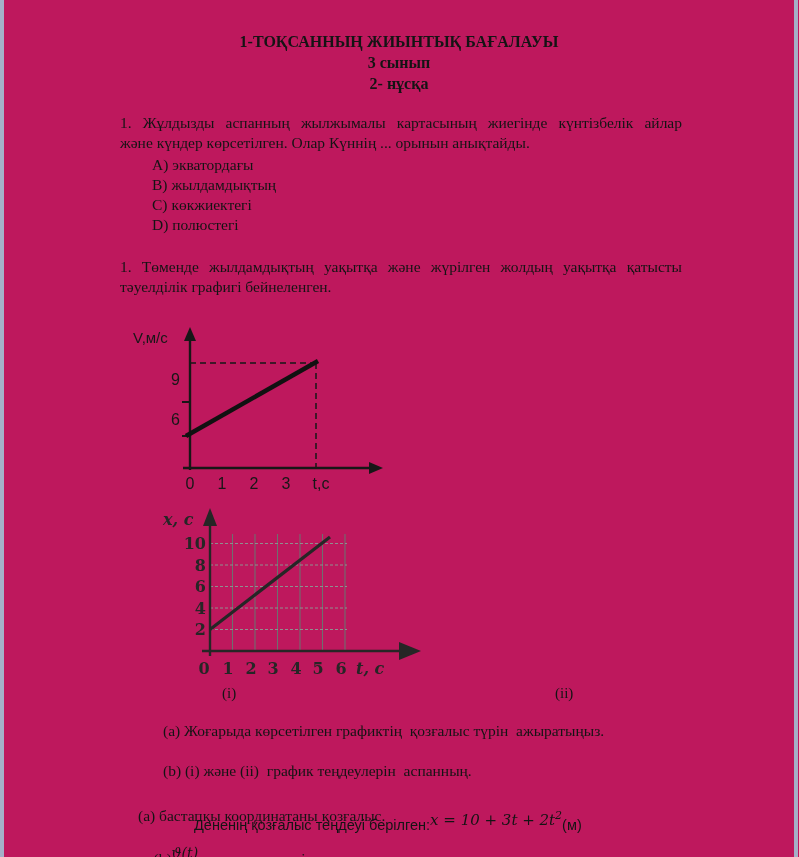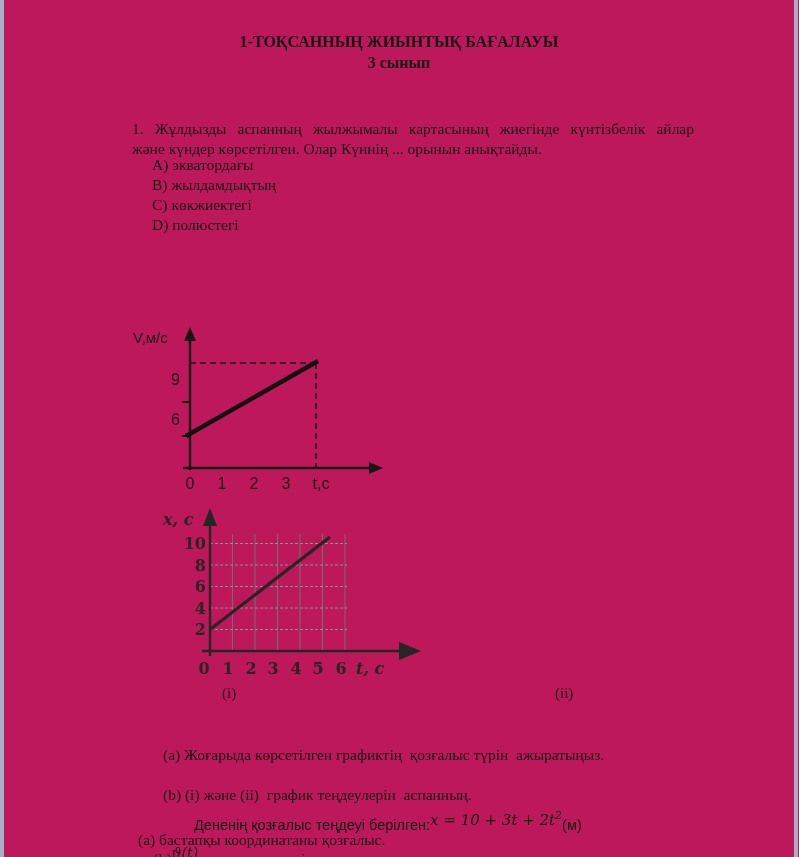--- a/index.html
+++ b/index.html
@@ -11,39 +11,39 @@
   .strip.left  { left:0; width:4px; }
   .strip.right { right:1px; width:4px; }
 
   .title-block {
     position:absolute; left:120px; top:31px; width:558px;
     text-align:center; font-weight:bold; font-size:16px; line-height:21px;
   }
 
   .para { position:absolute; left:120px; width:562px; font-size:15.5px; line-height:20px; }
   .para .justify { text-align:justify; text-align-last:justify; }
-  .q1 { top:119px;margin-left:12px; }
+  .q1 { top:113px; }
   .q2 { top:257px; }
 
   .options { position:absolute; left:152px; top:155px; font-size:15.5px; line-height:20px; }
   .options div { height:20px; }
 
   .graph1 { position:absolute; left:125px; top:325px; }
   .graph2 { position:absolute; left:158px; top:506px; filter: blur(0.4px); }
 
   .g1-label { font:15px "Liberation Sans", sans-serif; fill:#171717; }
   .g1-num   { font:16px "Liberation Sans", sans-serif; fill:#171717; }
   .g2-num        { font:bold 16px "DejaVu Serif", serif; fill:#262626; }
   .g2-axis-label { font:italic bold 16px "DejaVu Serif", serif; fill:#262626; }
 
   .roman-label { position:absolute; top:685px; font-size:15px; }
   .roman-i  { left:222px; }
   .roman-ii { left:555px; }
 
-  .task-line { position:absolute; font-size:15.5px; white-space:pre;margin-top:24px; }
+  .task-line { position:absolute; font-size:15.5px; white-space:pre; }
   .task-a1 { left:163px; top:722px; }
   .task-b1 { left:163px; top:762px; }
 
   .eq-line { position:absolute; left:178px; top:796px; white-space:pre; }
   .eq-intro { font-family:"Liberation Sans", sans-serif; font-size:14.5px; }
   .eq-formula { font-family:"DejaVu Serif", serif; font-style:italic; font-size:15px;
                 position:relative; top:-5px; }
   .eq-formula sup { font-size:11px; }
   .eq-unit { font-family:"Liberation Sans", sans-serif; font-size:14.5px; }
 
@@ -56,34 +56,39 @@
 <body>
 
 <div class="page">
 
   <div class="strip left"></div>
   <div class="strip right"></div>
 
   <div class="title-block">
     <div>1-ТОҚСАННЫҢ ЖИЫНТЫҚ БАҒАЛАУЫ</div>
     <div>3 сынып</div>
+    <div>2- нұсқа</div>
   </div>
 
   <div class="para q1">
     <div class="justify">1.  Жұлдызды аспанның жылжымалы картасының жиегінде күнтізбелік айлар</div>
     <div>және күндер көрсетілген.  Олар Күннің ... орынын анықтайды.</div>
   </div>
 
   <div class="options">
     <div>A) экватордағы</div>
     <div>B) жылдамдықтың</div>
     <div>C) көкжиектегі</div>
     <div>D) полюстегі</div>
   </div>
 
+  <div class="para q2">
+    <div class="justify">1.  Төменде жылдамдықтың уақытқа және жүрілген жолдың уақытқа қатысты</div>
+    <div>тәуелділік графигі бейнеленген.</div>
+  </div>
 
   <svg class="graph1" width="265" height="170" viewBox="0 0 265 170">
     <text class="g1-label" x="8" y="18">V,м/с</text>
 
     <line x1="65" y1="12" x2="65" y2="145" stroke="#171717" stroke-width="2.4"></line>
     <polygon points="65,2 59,16 71,16" fill="#171717"></polygon>
     <line x1="58" y1="143" x2="247" y2="143" stroke="#171717" stroke-width="2.4"></line>
     <polygon points="258,143 244,137 244,149" fill="#171717"></polygon>
 
     <line x1="65" y1="38" x2="191" y2="38" stroke="#171717" stroke-width="1.5" stroke-dasharray="6 4"></line>

